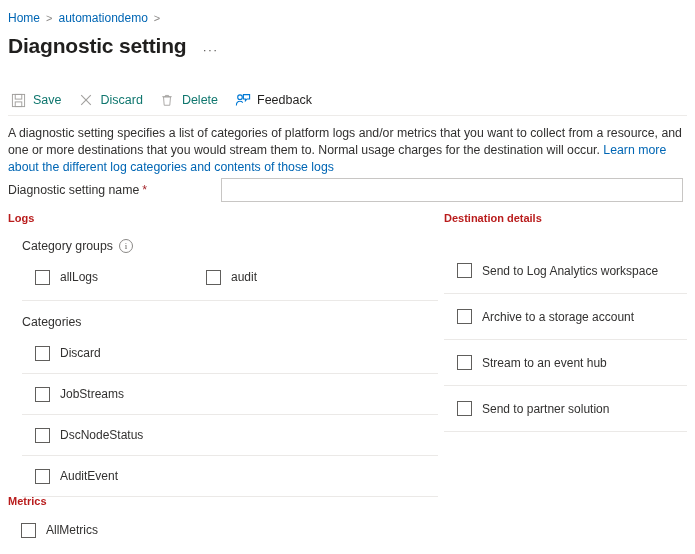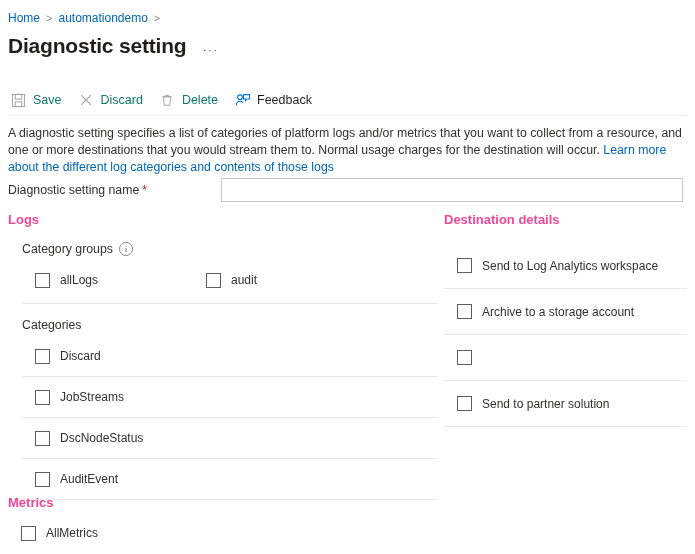--- a/index.html
+++ b/index.html
@@ -110,23 +110,23 @@
     color: #323130;
     padding: 0 7px;
     outline: none;
   }
 
   
   .col-left { position: absolute; left: 8px; top: 212px; width: 430px; }
   .col-right { position: absolute; left: 444px; top: 212px; width: 243px; }
 
   .section-head {
-    font-size: 13px;
+    font-size: 11px;
     font-weight: 600;
-    color: #ec4899;
+    color: #b91c1c;
     margin-bottom: 15px;
   }
   .sub-head {
     font-size: 12.3px;
     color: #323130;
     margin-left: 14px;
     margin-bottom: 10px;
     display: flex; align-items: flex-end;
   }
   .info-icon {
@@ -299,36 +299,37 @@
 
   <div class="metrics-block">
     <div class="section-head" style="margin-bottom:8px;">Metrics</div>
     <div class="metrics-item">
       <span class="cb"></span>
       <span class="cb-label">AllMetrics</span>
     </div>
   </div>
 
   <div class="col-right">
-    <div class="section-head" style="margin-bottom:16px;">Destination details</div>
+    <div class="section-head" style="margin-bottom:24px;">Destination details</div>
 
     <div class="dest-item">
       <span class="cb"></span>
       <span class="cb-label">Send to Log Analytics workspace</span>
     </div>
     <div class="divider full" style="width:243px;"></div>
 
     <div class="dest-item">
       <span class="cb"></span>
       <span class="cb-label">Archive to a storage account</span>
     </div>
     <div class="divider full" style="width:243px;"></div>
 
     <div class="dest-item">
       <span class="cb"></span>
+      <span class="cb-label">Stream to an event hub</span>
     </div>
     <div class="divider full" style="width:243px;"></div>
 
     <div class="dest-item">
       <span class="cb"></span>
       <span class="cb-label">Send to partner solution</span>
     </div>
     <div class="divider full" style="width:243px;"></div>
   </div>
 

